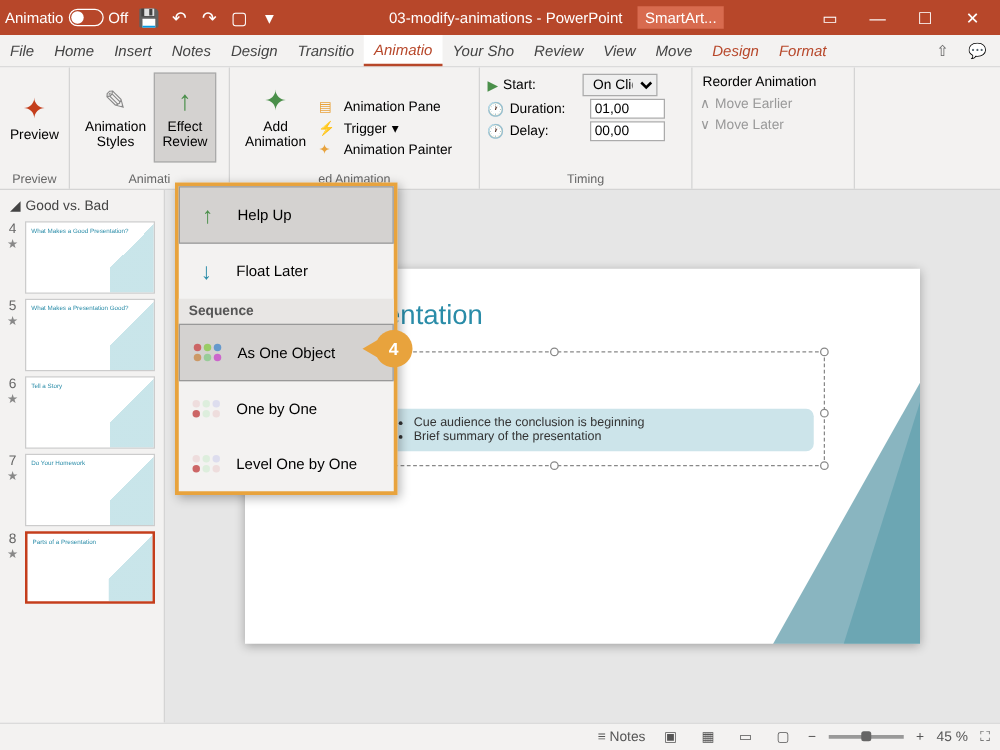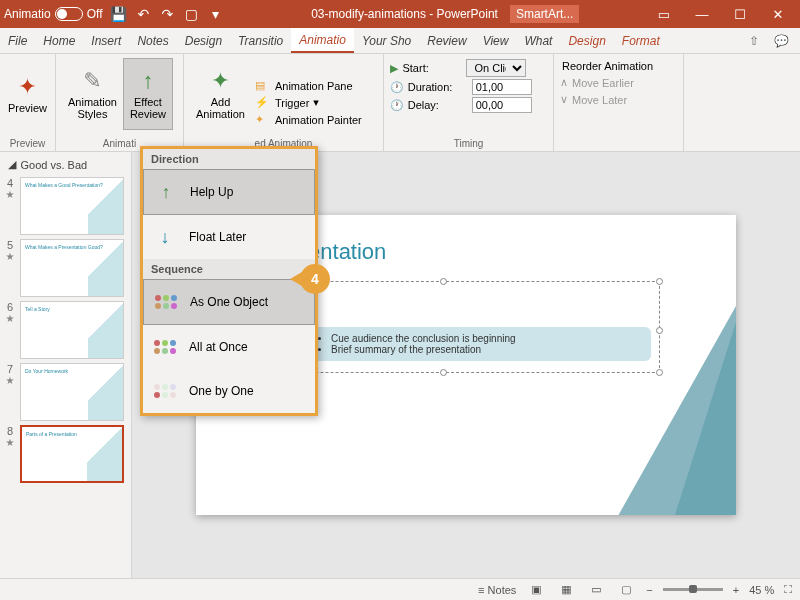--- a/index.html
+++ b/index.html
@@ -100,21 +100,21 @@
   <div class="tab">File</div>
   <div class="tab">Home</div>
   <div class="tab">Insert</div>
   <div class="tab">Notes</div>
   <div class="tab">Design</div>
   <div class="tab">Transitio</div>
   <div class="tab active">Animatio</div>
   <div class="tab">Your Sho</div>
   <div class="tab">Review</div>
   <div class="tab">View</div>
-  <div class="tab">What</div>
+  <div class="tab">Move</div>
   <div class="tab context">Design</div>
   <div class="tab context">Format</div>
   <div class="spacer"></div>
   <div class="right-icons">
     <span>⇧</span>
     <span>💬</span>
   </div>
 </div>
 
 <div class="ribbon">
@@ -276,21 +276,20 @@
   <span class="vbtn">▭</span>
   <span class="vbtn">▢</span>
   <span>−</span>
   <div class="slider"></div>
   <span>+</span>
   <span>45 %</span>
   <span>⛶</span>
 </div>
 
 <div class="dropdown-menu">
-  <div class="hdr">Direction</div>
   <div class="item sel">
       <span class="mi-icon" style="color:#4a8f4a">↑</span>
       <span>Help Up</span>
     </div>
   <div class="item">
       <span class="mi-icon">↓</span>
       <span>Float Later</span>
     </div>
   <div class="hdr">Sequence</div>
   <div class="item sel">
@@ -302,38 +301,38 @@
           <span style="background:#c96"></span>
           <span style="background:#9c9"></span>
           <span style="background:#c6c"></span>
         </span>
       </span>
       <span>As One Object</span>
     </div>
   <div class="item">
       <span class="mi-icon">
         <span class="dots">
+          <span style="background:#edd"></span>
+          <span style="background:#ded"></span>
+          <span style="background:#dde"></span>
           <span style="background:#c66"></span>
-          <span style="background:#9c6"></span>
-          <span style="background:#69c"></span>
-          <span style="background:#c96"></span>
-          <span style="background:#9c9"></span>
-          <span style="background:#c6c"></span>
+          <span style="background:#ded"></span>
+          <span style="background:#edd"></span>
         </span>
       </span>
-      <span>All at Once</span>
+      <span>One by One</span>
     </div>
   <div class="item">
       <span class="mi-icon">
         <span class="dots">
           <span style="background:#edd"></span>
           <span style="background:#ded"></span>
           <span style="background:#dde"></span>
           <span style="background:#c66"></span>
           <span style="background:#ded"></span>
           <span style="background:#edd"></span>
         </span>
       </span>
-      <span>One by One</span>
+      <span>Level One by One</span>
     </div>
 </div>
 
 <div class="callout">4</div>
 
 </body></html>

